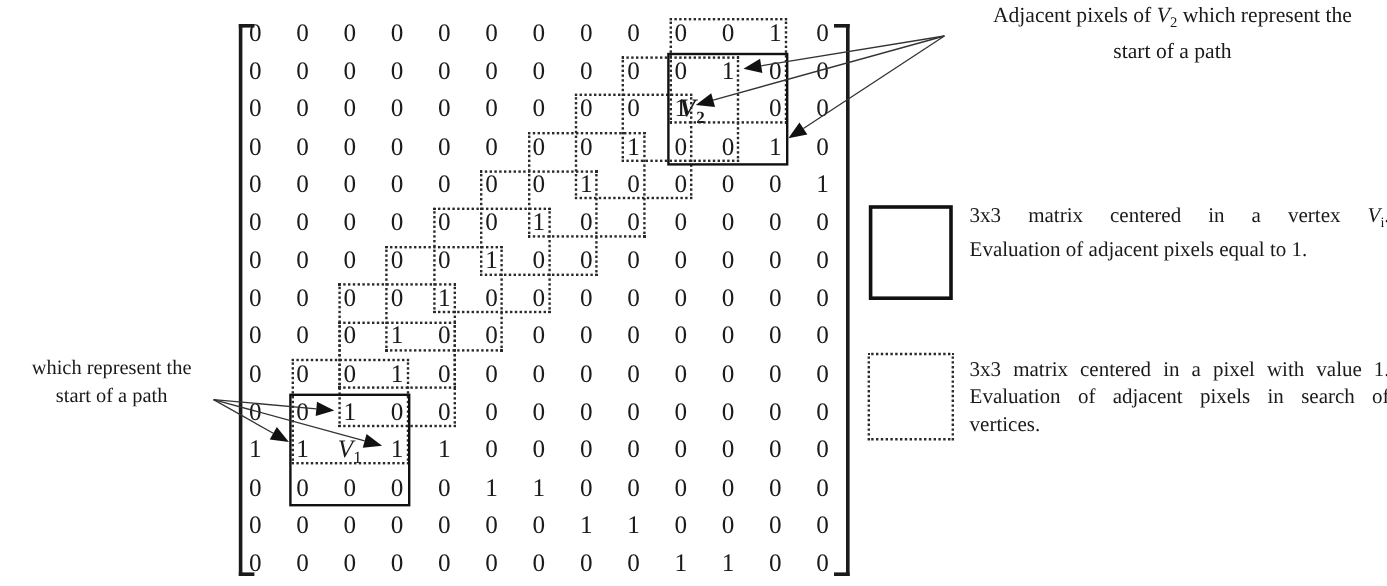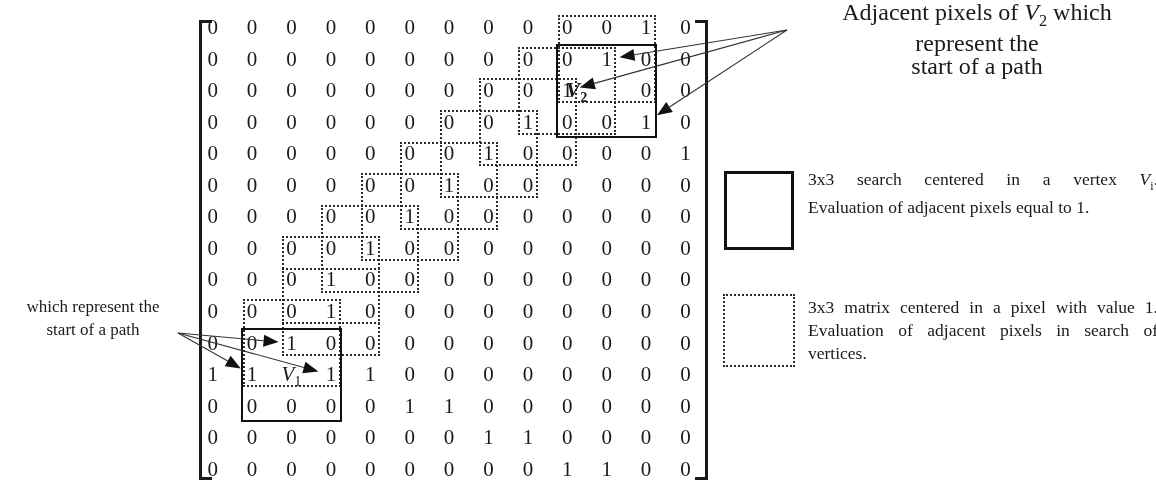--- a/index.html
+++ b/index.html
@@ -25,21 +25,21 @@
   .bracket.left{border-left:3px solid #1a1a1a;border-top:3px solid #1a1a1a;border-bottom:3px solid #1a1a1a;}
   .bracket.right{border-right:3px solid #1a1a1a;border-top:3px solid #1a1a1a;border-bottom:3px solid #1a1a1a;}
   
   .obox{position:absolute;box-sizing:border-box;background:transparent;}
   .obox.solid{border:2.5px solid #111111;}
   .obox.dotted{border:2px dotted #2a2a2a;}
   
   .arrow-layer{position:absolute;left:0;top:0;pointer-events:none;}
   
   .note{position:absolute;text-align:center;}
-  .note-v2{left:798px;top:1px;width:358px;font-size:24px;line-height:23px;}
+  .note-v2{left:798px;top:1px;width:358px;font-size:18px;line-height:23px;}
   .note-v1{left:2px;top:295px;width:182px;font-size:17px;line-height:23px;}
   .note i{font-style:italic;}
   
   .legend-square{position:absolute;box-sizing:border-box;background:transparent;}
   .legend-square.solid{left:724px;top:171px;width:70px;height:79px;border:3px solid #111111;}
   .legend-square.dotted{left:723px;top:294px;width:72px;height:73px;border:2px dotted #2a2a2a;}
   .legend-text{position:absolute;left:808px;width:350px;font-size:17.5px;color:#1a1a1a;}
   .legend-text-1{top:169px;line-height:21px;}
   .legend-text-2{top:296px;line-height:23px;text-align:justify;}
   .jline{text-align:justify;text-align-last:justify;white-space:nowrap;}
@@ -286,20 +286,20 @@
     <div>start of a path</div>
   </div>
 
   <div class="note note-v1">
     <div>which represent the</div>
     <div>start of a path</div>
   </div>
 
   <div class="legend-square solid"></div>
   <div class="legend-text legend-text-1">
-    <div class="jline"><span>3x3 search centered in a vertex </span><i>V</i><sub class="var-sub">i</sub><span>.</span></div>
+    <div class="jline"><span>3x3 matrix centered in a vertex </span><i>V</i><sub class="var-sub">i</sub><span>.</span></div>
     <div>Evaluation of adjacent pixels equal to 1.</div>
   </div>
 
   <div class="legend-square dotted"></div>
   <div class="legend-text legend-text-2">3x3 matrix centered in a pixel with value 1. Evaluation of adjacent pixels in search of vertices.</div>
 
 </div>
 
 </body></html>

